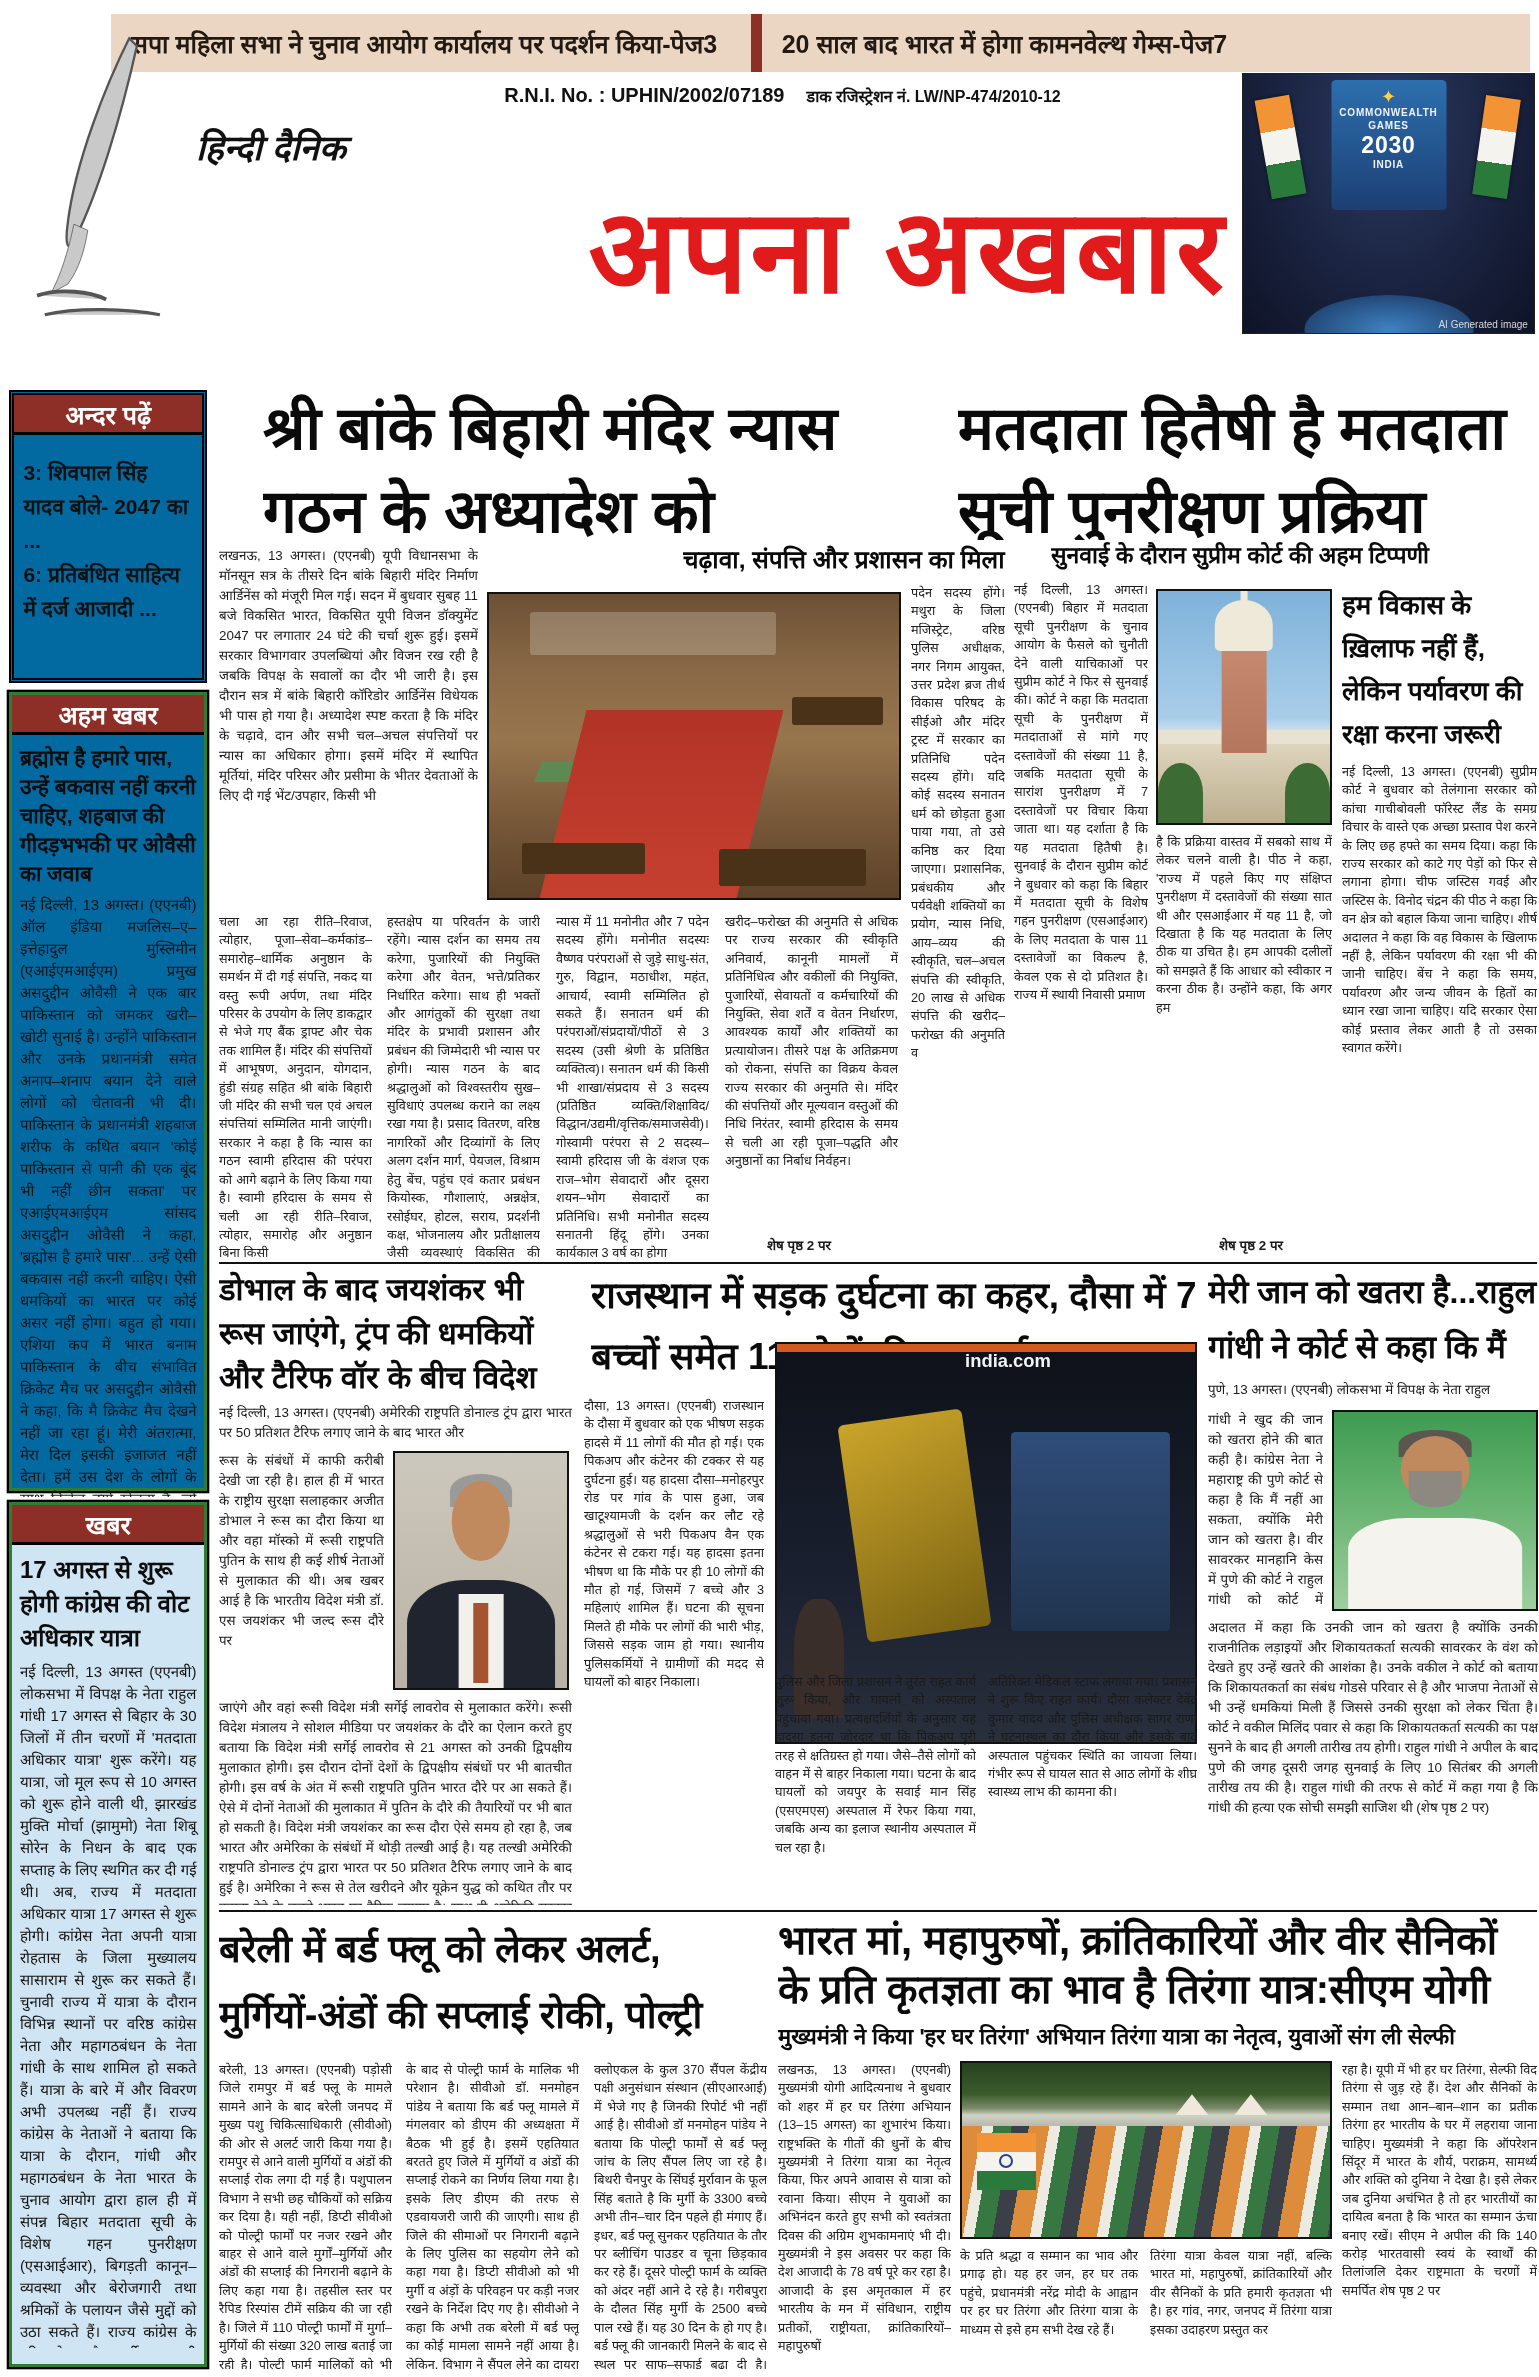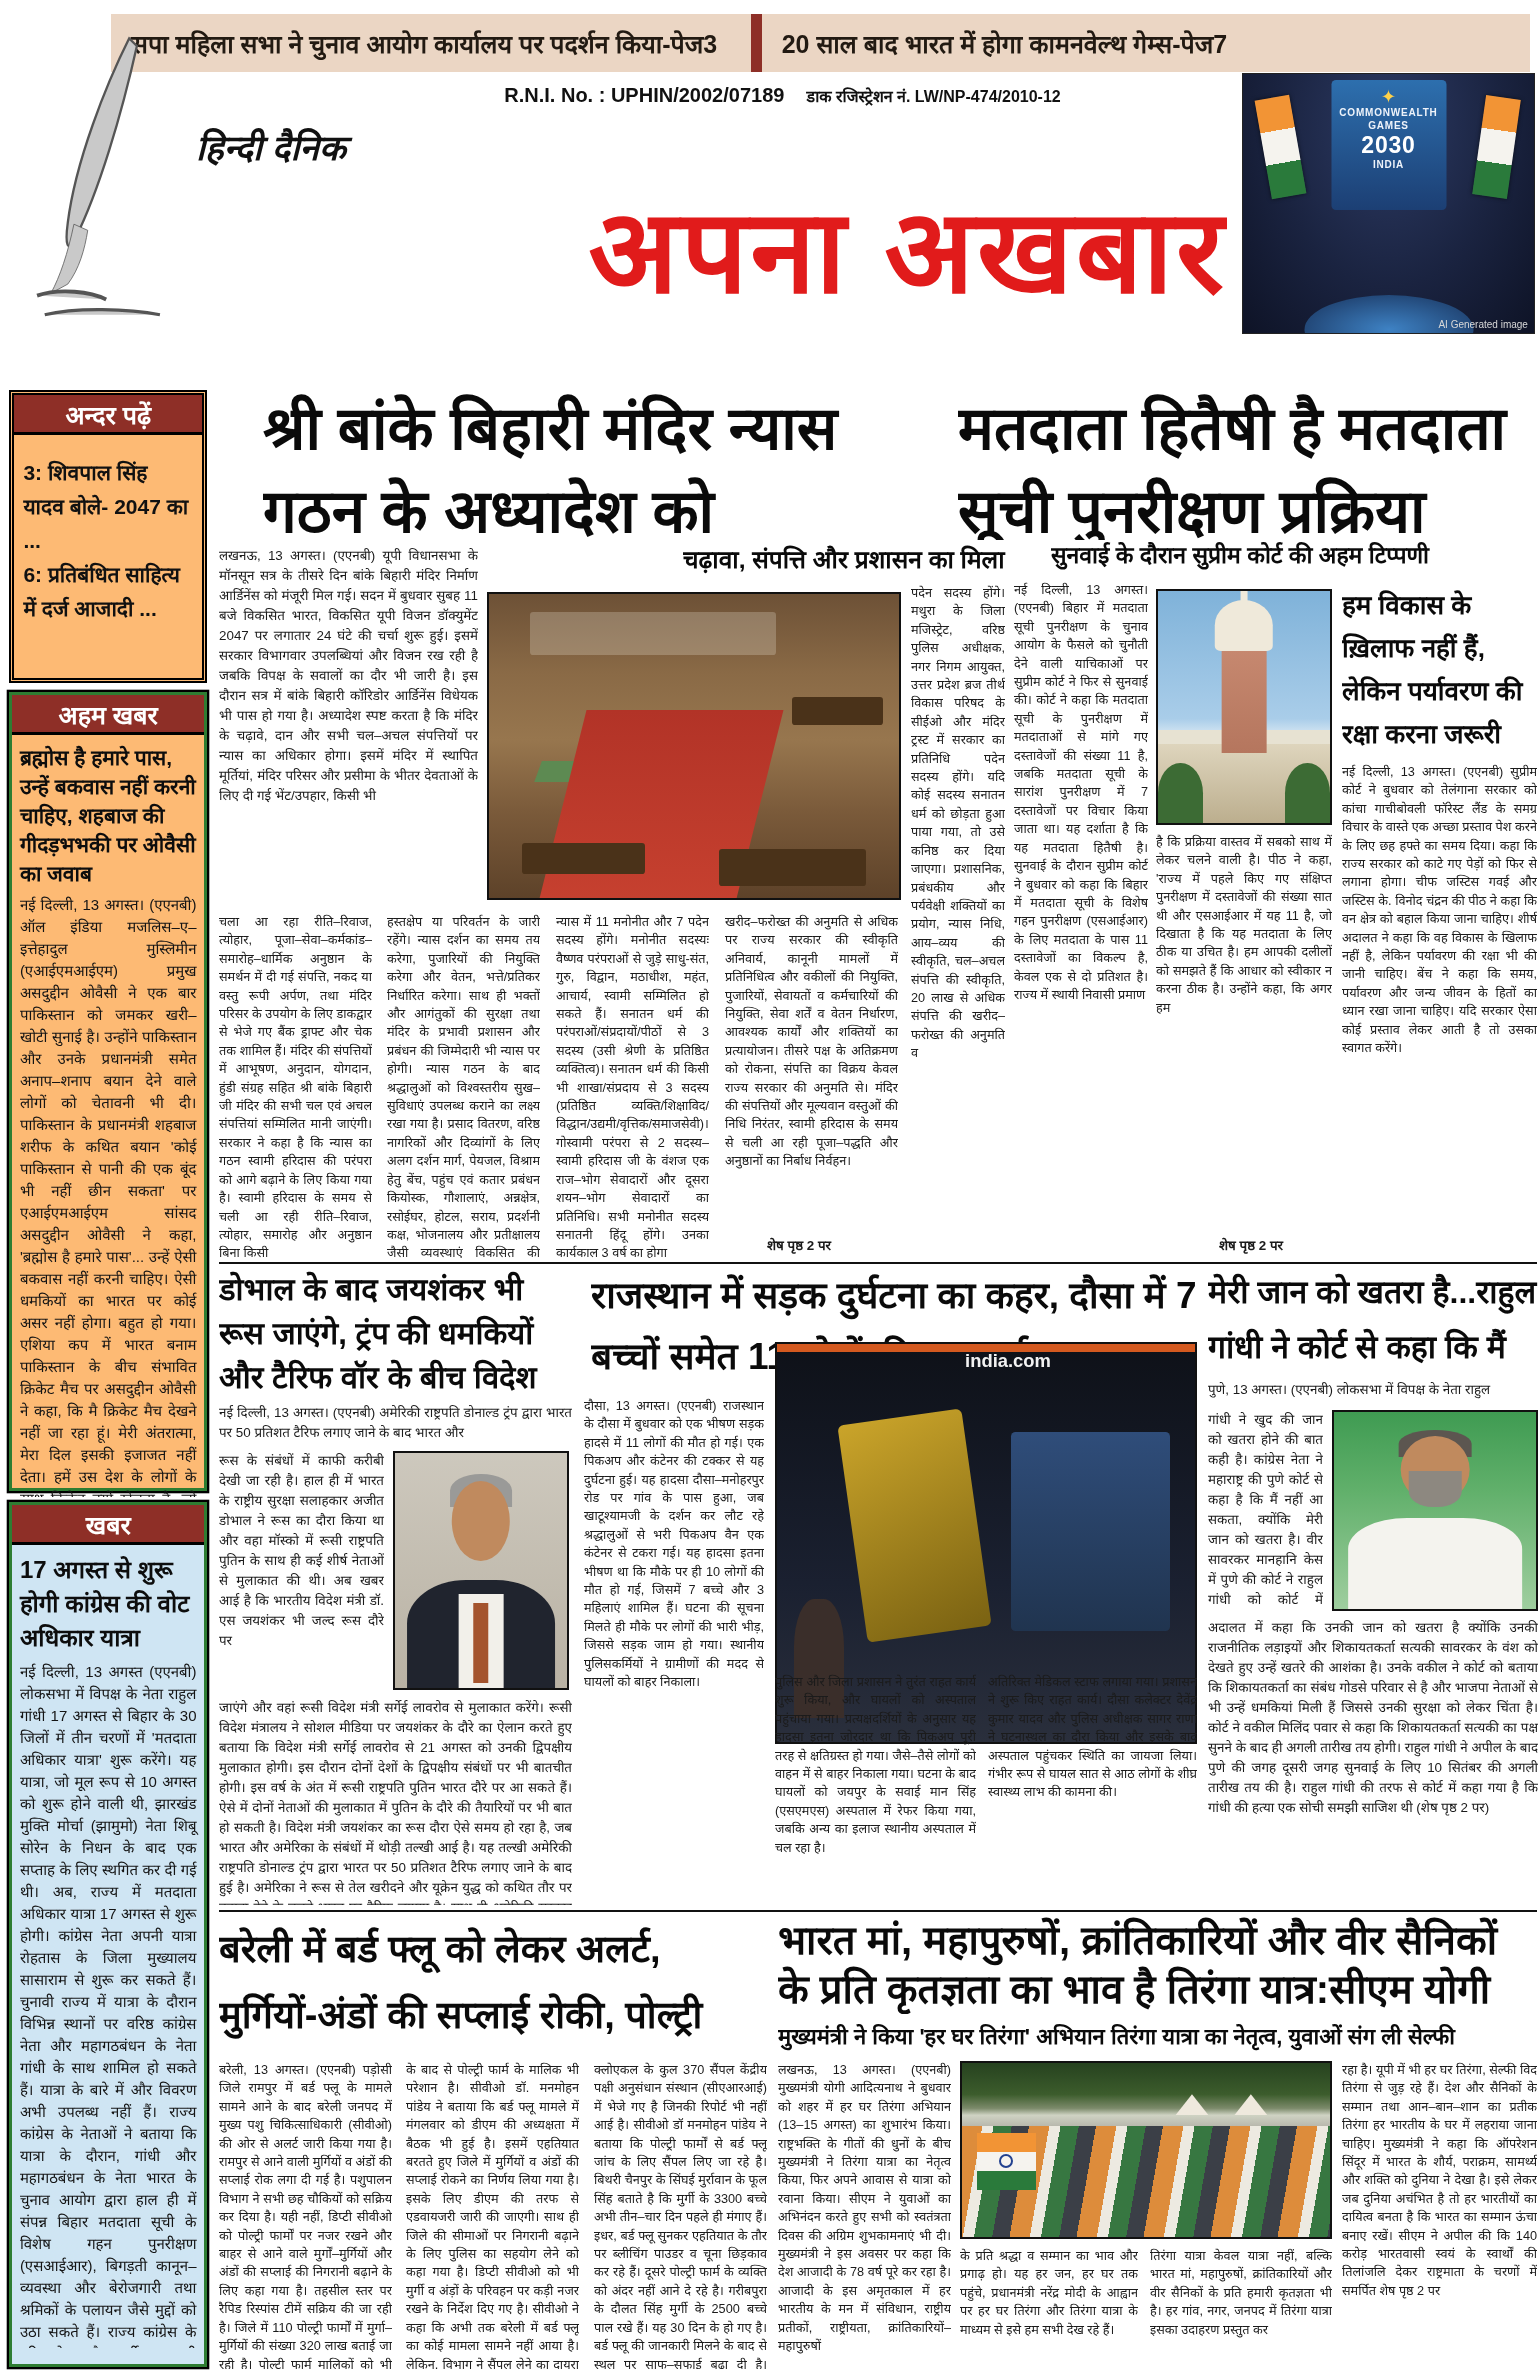--- a/index.html
+++ b/index.html
@@ -28,21 +28,21 @@
       background:linear-gradient(180deg,#2d6fae 0%,#1c3f74 100%);border-radius:4.6px;text-align:center;padding-top:26px;}
   .promo .glyph{position:absolute;left:50%;top:6.1px;transform:translateX(-50%);font-size:18.4px;color:#ffd24a;}
   .promo .pl{color:#eef3fa;font-weight:bold;font-size:10px;line-height:13px;letter-spacing:0.8px;}
   .promo .pl.big{font-size:23px;line-height:26px;color:#ffffff;}
   .promo .cap{position:absolute;right:6.1px;bottom:3.1px;color:#d8d8d8;font-size:10px;margin-top:40px;}
   .promo .floor{position:absolute;bottom:-31px;left:50%;transform:translateX(-50%);width:169px;height:69px;border-radius:50%;background:radial-gradient(#3e82c4,#173059);}
   
   .edbar{background:#8e342c;color:#fff;display:flex;align-items:center;justify-content:space-between;padding:0 18.4px;}
   .edbar span{font-weight:bold;font-size:21px;white-space:nowrap;}
   
-  .sbox{border:5.4px double #000;background:#fdba74;}
+  .sbox{border:5.4px double #000;background:#0369a1;}
   .sbox .shead{background:#8e2f27;color:#fff;font-weight:bold;font-size:25px;text-align:center;line-height:40px;height:40px;border-bottom:3.1px solid #000;}
   .sbox.green{border:3.1px solid #2e7d32;box-shadow:0 0 0 2.3px #000;}
   .sbox .shl{font-weight:bold;font-size:21px;line-height:29px;padding:7.7px 7.7px 3.1px 7.7px;color:#0d0d0d;}
   .sbox .sbody{font-size:15px;line-height:22px;padding:3.1px 7.7px;color:#141414;}
   .inside-items{font-weight:bold;font-size:21px;line-height:34px;padding:10.7px 9.2px;color:#111;}
   
   .hl{font-weight:800;color:#0a0a0a;}
   .hl.xl{font-size:60px;line-height:83px;margin-left:44px;}
   .hl.lg{font-size:37px;line-height:61px;}
   .hl.md{font-size:31px;line-height:44px;}

